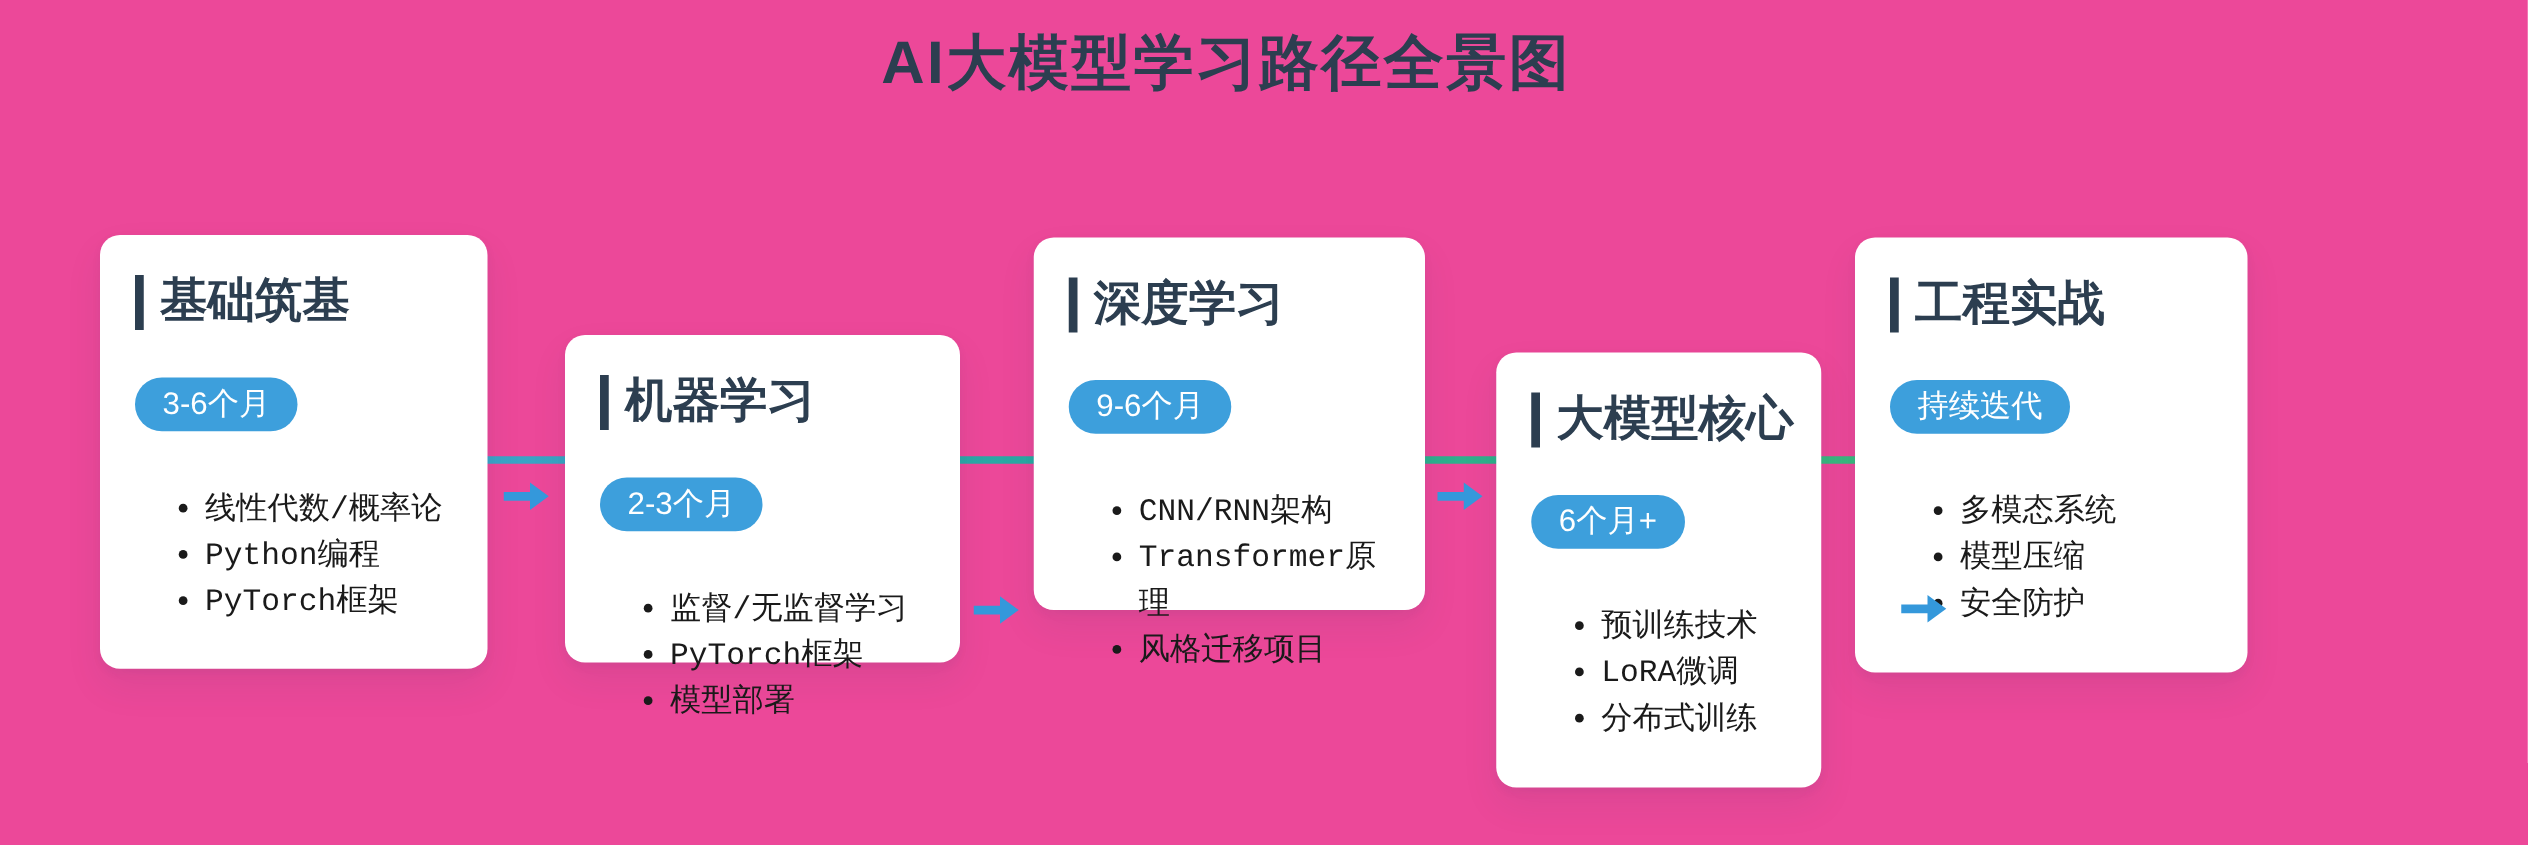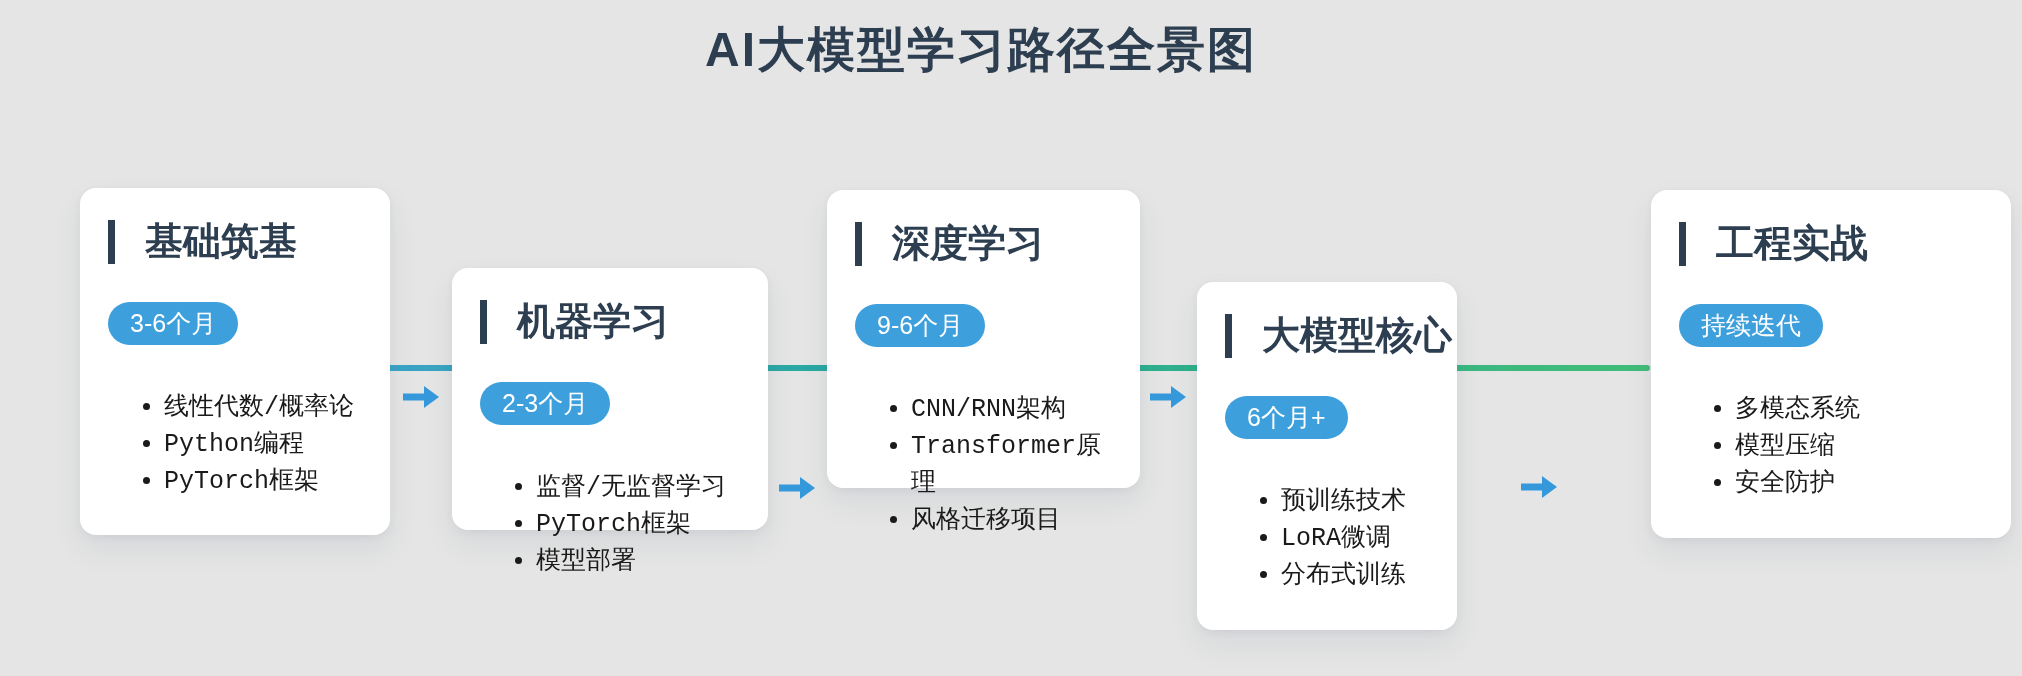--- a/index.html
+++ b/index.html
@@ -1,19 +1,19 @@
 <!DOCTYPE html>
 <html><head>
 <meta charset="utf-8">
 <style>
   html,body{margin:0;padding:0;}
   .canvas{
     position:relative;
     width:2022px;height:676px;
-    background:#e5e5e5;
+    background:#ec4899;
     font-family:"Liberation Sans","DejaVu Sans",sans-serif;
     overflow:hidden;
   }
   .page-title{
     position:absolute;left:80px;top:18px;width:1802px;
     margin:0;text-align:center;
     font-size:48px;font-weight:700;color:#2c3e50;letter-spacing:2px;
   }
   .timeline{
     position:absolute;left:300px;top:365px;width:1350px;height:6px;
@@ -23,23 +23,23 @@
   .card{
     position:absolute;z-index:1;box-sizing:border-box;
     background:#ffffff;border-radius:16px;
     box-shadow:0 14px 30px rgba(40,60,90,0.08),0 3px 8px rgba(40,60,90,0.05);
     padding:32px 28px;
   }
   .card-1{left:80px;top:188px;width:310px;height:347px;}
   .card-2{left:452px;top:268px;width:316px;height:262px;}
   .card-3{left:827px;top:190px;width:313px;height:298px;}
   .card-4{left:1197px;top:282px;width:260px;height:348px;}
-  .card-5{left:1651px;top:190px;width:360px;height:348px;}
+  .card-5{left:1484px;top:190px;width:314px;height:348px;}
   .card-title{
-    display:flex;align-items:center;gap:30px;
+    display:flex;align-items:center;gap:13px;
     font-size:38px;font-weight:700;color:#2c3e50;line-height:1.15;
     white-space:nowrap;
   }
   .accent-bar{width:7px;height:44px;background:#2c3e50;flex:0 0 auto;}
   .badge{
     display:inline-block;margin-top:38px;
     background:#3d9fdc;color:#ffffff;
     font-size:25px;line-height:1;padding:9px 22px;border-radius:999px;
   }
   .topics{

